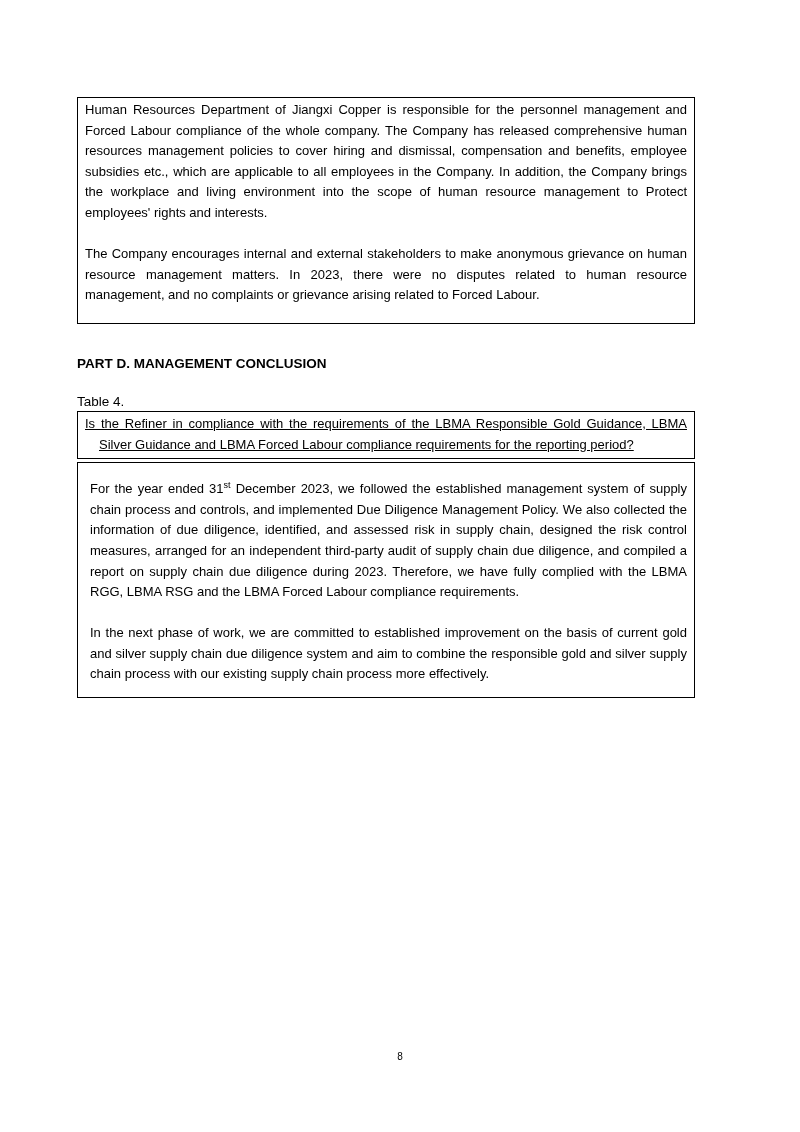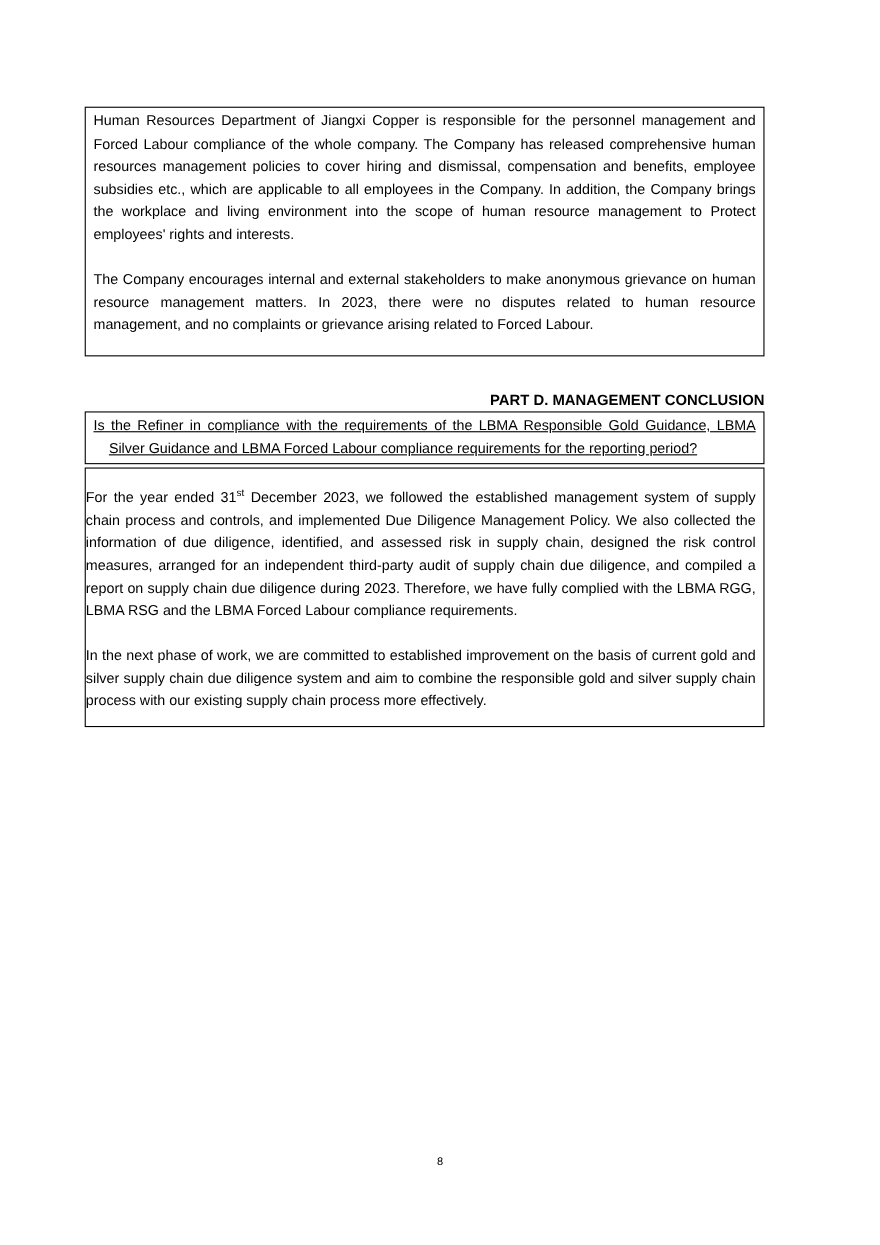--- a/index.html
+++ b/index.html
@@ -34,21 +34,20 @@
   }
   .hr-box .para + .para {
     margin-top: 20.6px;
   }
   .section-heading {
     margin-top: 30px;
     font-size: 13.5px;
     line-height: 20px;
     font-weight: bold;
     color: #000000;
-    text-align: right;
   }
   .table-label {
     margin-top: 18px;
     font-size: 13.5px;
     line-height: 19px;
     color: #000000;
   }
   .question-box {
     padding: 2px 7px 3px 7px;
   }
@@ -56,21 +55,21 @@
     font-size: 13px;
     line-height: 20.6px;
     text-align: justify;
     
     padding-left: 14px;
     text-indent: -14px;
     text-decoration: underline;
   }
   .answer-box {
     margin-top: 3px;
-    padding: 16px 7px 12px 0;
+    padding: 16px 7px 12px 12px;
   }
   .answer-box .para + .para {
     margin-top: 20.6px;
   }
   sup {
     font-size: 9px;
     line-height: 0;
     vertical-align: super;
   }
   .page-number {
@@ -89,20 +88,21 @@
 <div class="page">
   <div class="doc">
 
     <div class="box hr-box">
       <p class="para">Human Resources Department of Jiangxi Copper is responsible for the personnel management and Forced Labour compliance of the whole company. The Company has released comprehensive human resources management policies to cover hiring and dismissal, compensation and benefits, employee subsidies etc., which are applicable to all employees in the Company. In addition, the Company brings the workplace and living environment into the scope of human resource management to Protect employees' rights and interests.</p>
       <p class="para">The Company encourages internal and external stakeholders to make anonymous grievance on human resource management matters. In 2023, there were no disputes related to human resource management, and no complaints or grievance arising related to Forced Labour.</p>
     </div>
 
     <h2 class="section-heading">PART D. MANAGEMENT CONCLUSION</h2>
 
+    <p class="table-label">Table 4.</p>
 
     <div class="box question-box">
       <p class="question">Is the Refiner in compliance with the requirements of the LBMA Responsible Gold Guidance, LBMA Silver Guidance and LBMA Forced Labour compliance requirements for the reporting period?</p>
     </div>
 
     <div class="box answer-box">
       <p class="para"><span>For the year ended 31</span><sup>st</sup><span> December 2023, we followed the established management system of supply chain process and controls, and implemented Due Diligence Management Policy. We also collected the information of due diligence, identified, and assessed risk in supply chain, designed the risk control measures, arranged for an independent third-party audit of supply chain due diligence, and compiled a report on supply chain due diligence during 2023. Therefore, we have fully complied with the LBMA RGG, LBMA RSG and the LBMA Forced Labour compliance requirements.</span></p>
       <p class="para">In the next phase of work, we are committed to established improvement on the basis of current gold and silver supply chain due diligence system and aim to combine the responsible gold and silver supply chain process with our existing supply chain process more effectively.</p>
     </div>
 

